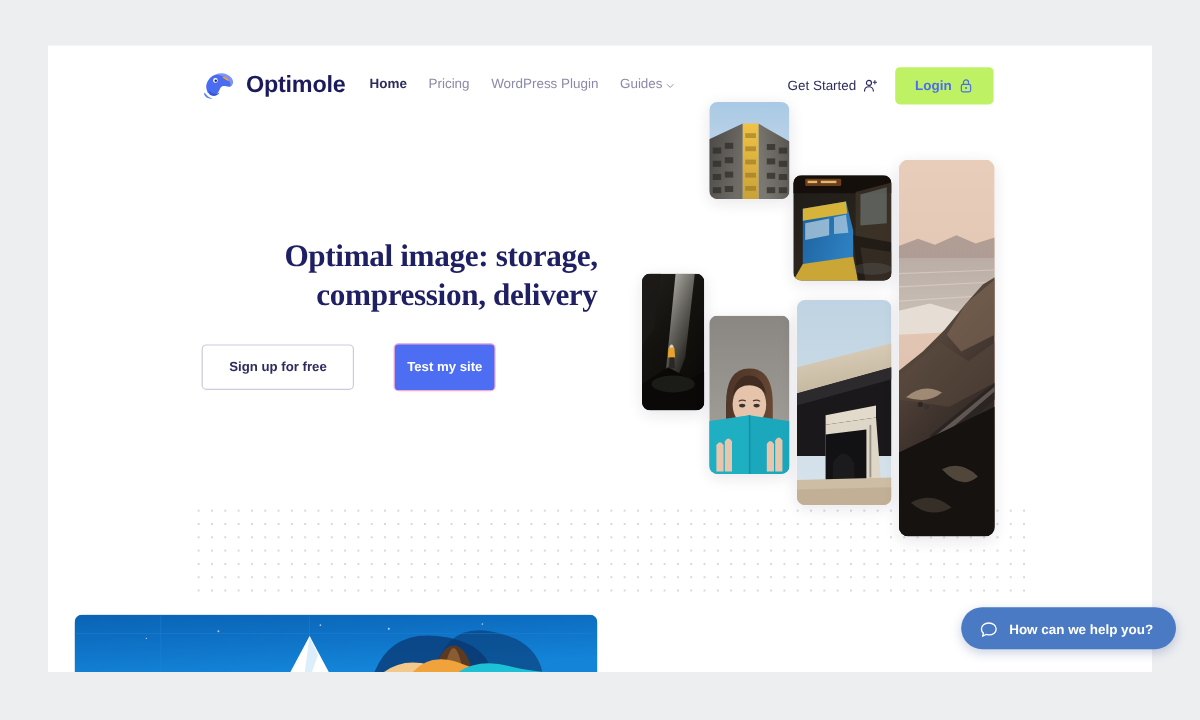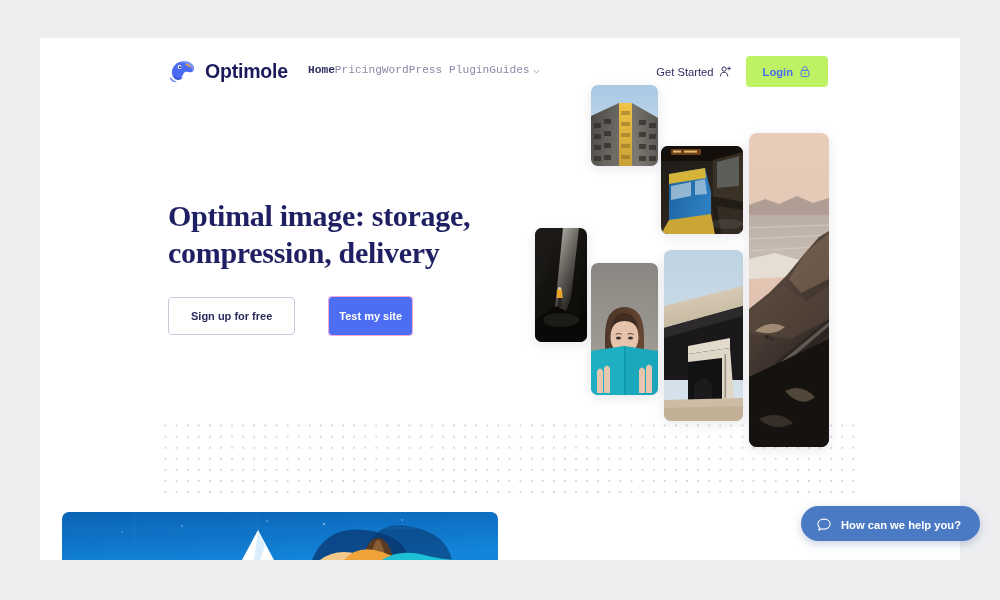--- a/index.html
+++ b/index.html
@@ -54,21 +54,21 @@
     color: #1b1b5c;
     letter-spacing: -0.2px;
   }
 
   .main-nav {
     position: absolute;
     left: 268px;
     top: 26px;
     display: flex;
     align-items: center;
-    font-family: Liberation Mono, monospace;
+    gap: 18px;
   }
   .nav-link {
     font-size: 11.2px;
     color: #8b8aa8;
     white-space: nowrap;
     cursor: pointer;
     display: flex;
     align-items: center;
     gap: 3px;
   }
@@ -120,25 +120,26 @@
   
   .hero {
     position: absolute;
     left: 128px;
     top: 160px;
     width: 330px;
   }
   .hero-title {
     margin: 0;
     font-family: "Liberation Serif", serif;
-    font-size: 30px;
+    font-size: 26px;
     line-height: 1.22;
     font-weight: bold;
     color: #1f1f63;
     letter-spacing: -0.3px;
+    text-align: right;
   }
   .hero-desc {
     margin: 21px 0 0 0;
     font-size: 10.4px;
     line-height: 1.72;
     color: #9c9bb4;
     width: 310px;
   }
   .hero-cta {
     margin-top: 25px;

